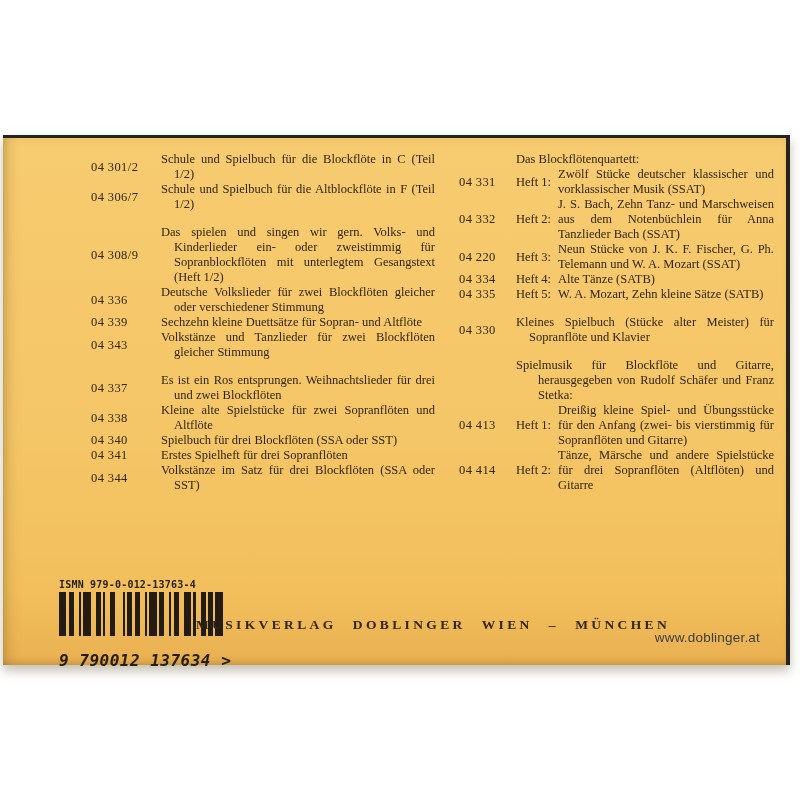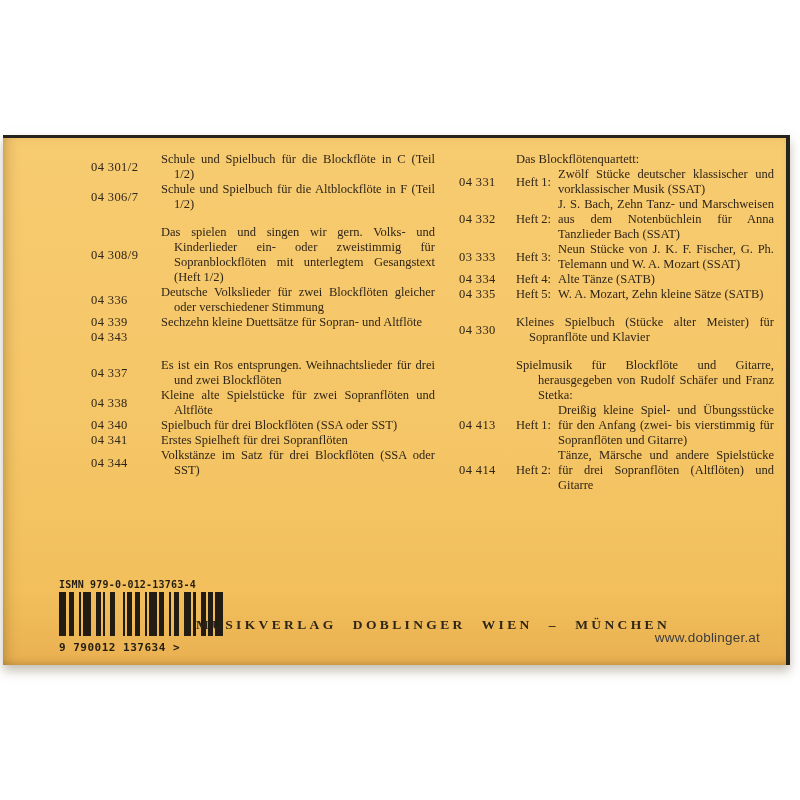--- a/index.html
+++ b/index.html
@@ -30,21 +30,21 @@
   .col-right .num { width:57px; }
   .heft { width:42px; flex:none; }
   .desc { flex:1; text-align:justify; }
   .hang { padding-left:13px; text-indent:-13px; }
   .gap { margin-top:13px; }
   .section-header { margin-left:57px; }
   .series-note { margin:13px 0 0 57px; text-align:justify; padding-left:22px; text-indent:-22px; }
   .barcode-block { position:absolute; left:56px; top:441px; }
   .ismn { font-family:"DejaVu Sans Mono", monospace; font-weight:bold; font-size:10px; letter-spacing:0.2px; color:#241d12; }
   .bars { display:flex; width:164px; height:44px; margin-top:2px; }
-  .digits { font-family:"DejaVu Sans Mono", monospace; font-weight:bold; font-size:11px; letter-spacing:0.5px; margin-top:5px; color:#241d12; }
+  .digits { font-family:"DejaVu Sans Mono", monospace; font-weight:bold; font-size:16px; letter-spacing:0.5px; margin-top:15px; color:#241d12;font-style:italic; }
   .publisher { position:absolute; left:140px; top:479px; width:580px; text-align:center;
                font-size:13.5px; font-weight:bold; letter-spacing:0.25em; word-spacing:0.7em; white-space:nowrap; }
   .website { position:absolute; right:26px; top:492px; font-family:"Liberation Sans", sans-serif;
              font-size:13.5px; color:#3c3c3c; letter-spacing:0.2px; }
 </style>
 </head>
 <body>
 
 <div class="page">
 
@@ -67,20 +67,21 @@
       <div class="row">
         <span class="num">04 336</span>
         <span class="desc hang">Deutsche Volkslieder für zwei Blockflöten gleicher oder verschiedener Stimmung</span>
       </div>
       <div class="row">
         <span class="num">04 339</span>
         <span class="desc hang">Sechzehn kleine Duettsätze für Sopran- und Altflöte</span>
       </div>
       <div class="row">
         <span class="num">04 343</span>
+        <span class="desc hang">Volkstänze und Tanzlieder für zwei Blockflöten gleicher Stimmung</span>
       </div>
       <div class="row gap">
         <span class="num">04 337</span>
         <span class="desc hang">Es ist ein Ros entsprungen. Weihnachtslieder für drei und zwei Blockflöten</span>
       </div>
       <div class="row">
         <span class="num">04 338</span>
         <span class="desc hang">Kleine alte Spielstücke für zwei Sopranflöten und Altflöte</span>
       </div>
       <div class="row">
@@ -103,21 +104,21 @@
         <span class="num">04 331</span>
         <span class="heft">Heft 1:</span>
         <span class="desc">Zwölf Stücke deutscher klassischer und vorklassischer Musik (SSAT)</span>
       </div>
       <div class="row">
         <span class="num">04 332</span>
         <span class="heft">Heft 2:</span>
         <span class="desc">J. S. Bach, Zehn Tanz- und Marschweisen aus dem Notenbüchlein für Anna Tanzlieder Bach (SSAT)</span>
       </div>
       <div class="row">
-        <span class="num">03 333</span>
+        <span class="num">04 220</span>
         <span class="heft">Heft 3:</span>
         <span class="desc">Neun Stücke von J. K. F. Fischer, G. Ph. Telemann und W. A. Mozart (SSAT)</span>
       </div>
       <div class="row">
         <span class="num">04 334</span>
         <span class="heft">Heft 4:</span>
         <span class="desc">Alte Tänze (SATB)</span>
       </div>
       <div class="row">
         <span class="num">04 335</span>

